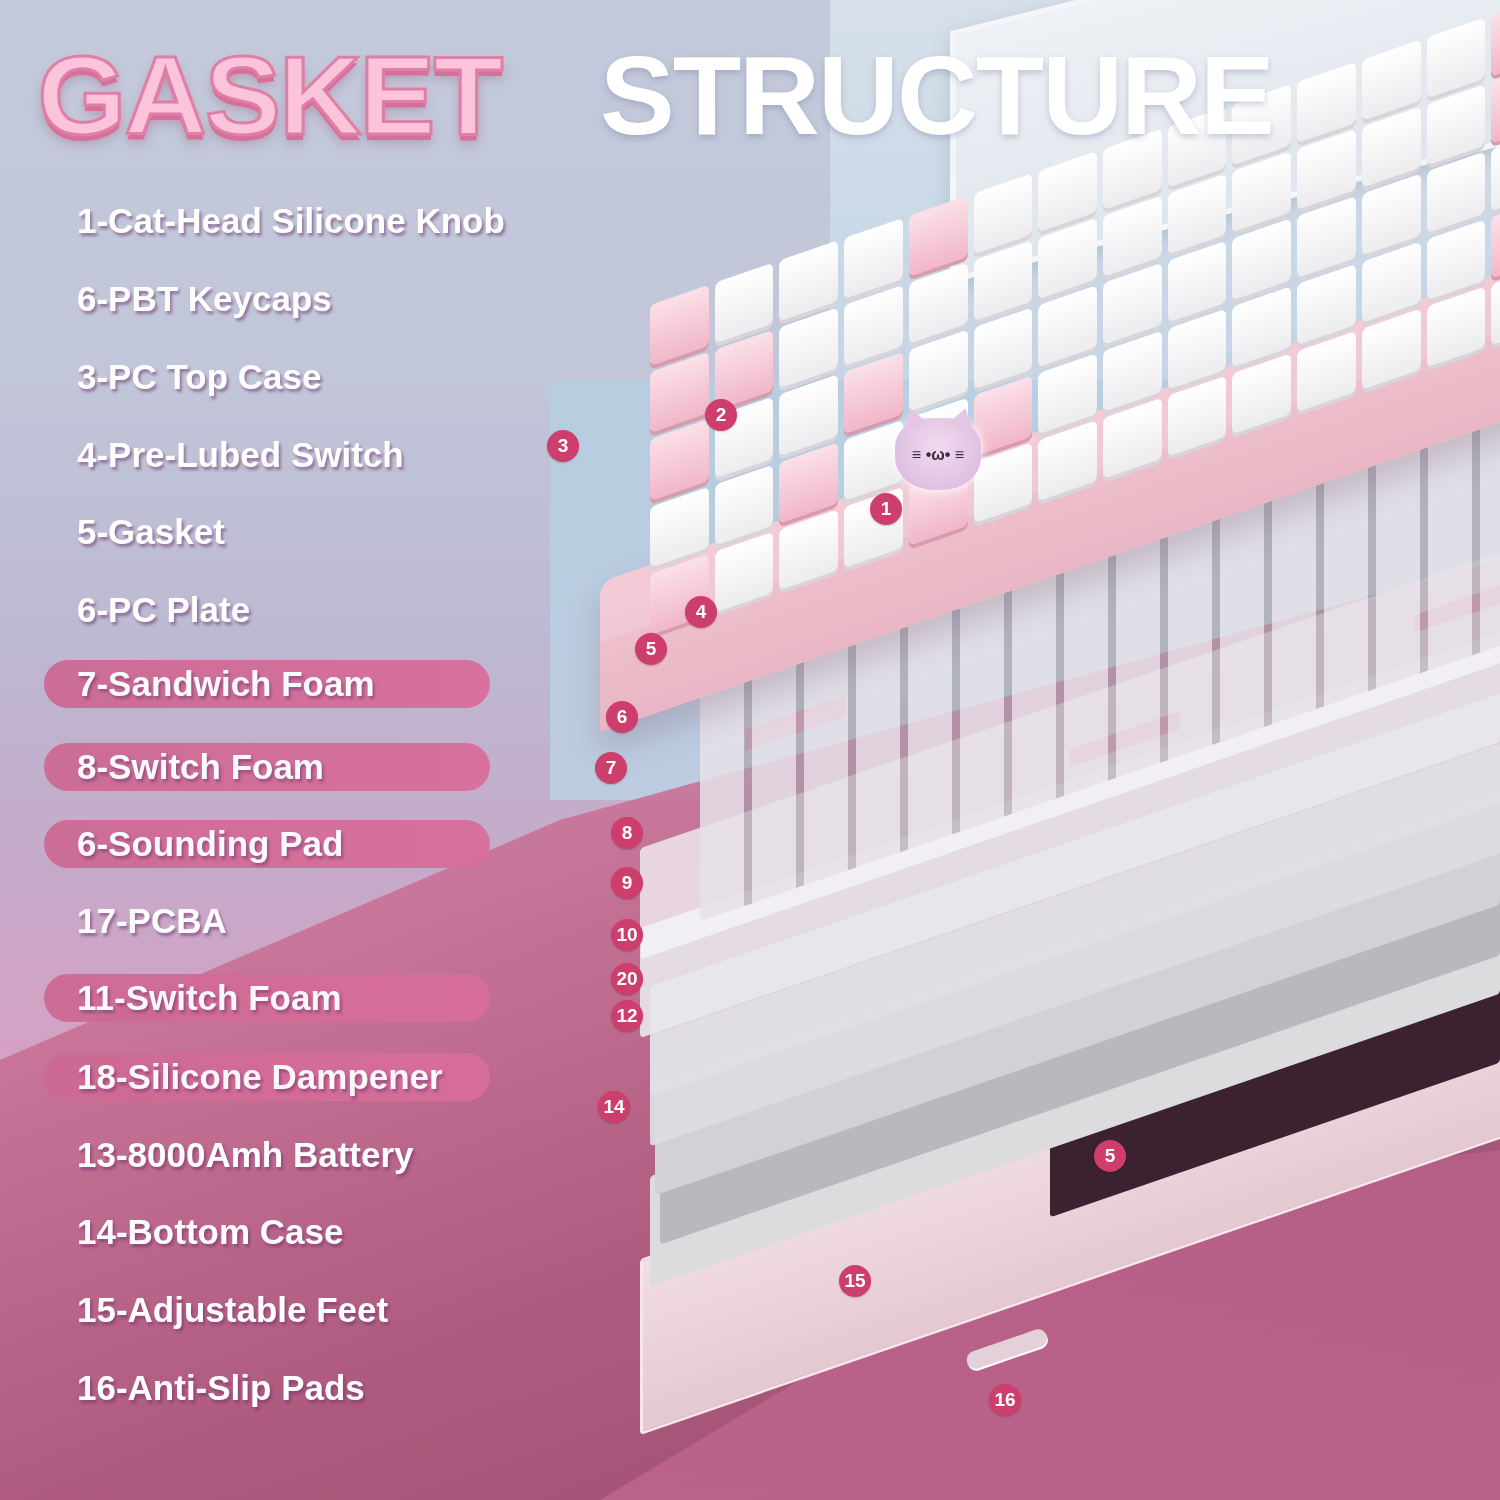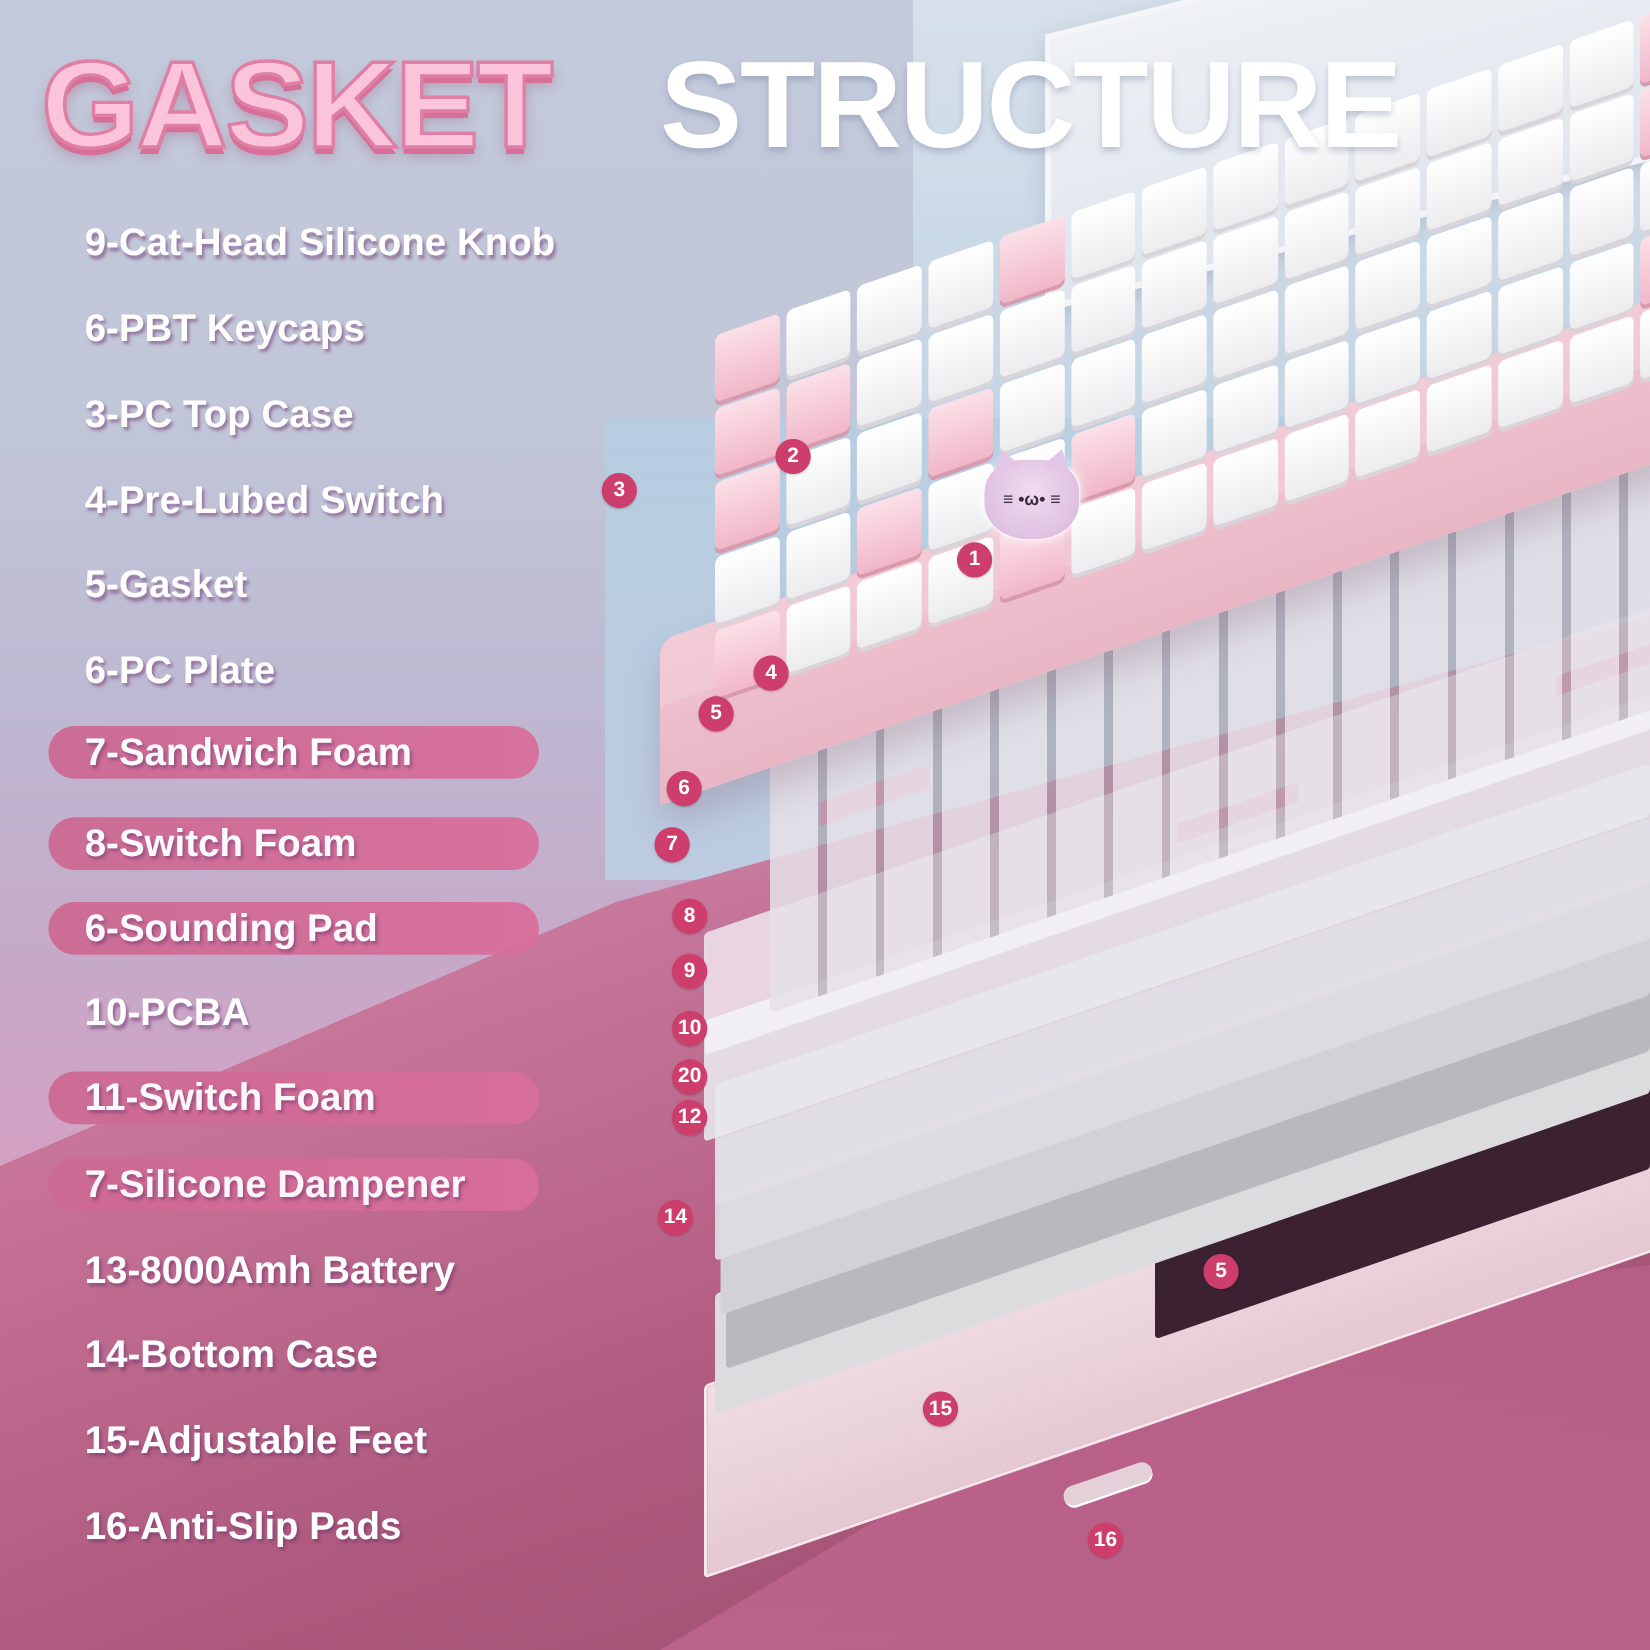--- a/index.html
+++ b/index.html
@@ -150,32 +150,32 @@
   <div class="knob">
     <div class="knob-face">≡ •ω• ≡</div>
   </div>
   <div class="foot"></div>
 </div>
 
 <div class="title title-a">GASKET</div>
 <div class="title-b">STRUCTURE</div>
 
 <div class="list">
-  <div class="item" style="top:197px">9-Cat-Head Silicone Knob</div>
+  <div class="item" style="top:197px">1-Cat-Head Silicone Knob</div>
   <div class="item" style="top:275px">6-PBT Keycaps</div>
   <div class="item" style="top:353px">3-PC Top Case</div>
   <div class="item" style="top:431px">4-Pre-Lubed Switch</div>
   <div class="item" style="top:508px">5-Gasket</div>
   <div class="item" style="top:586px">6-PC Plate</div>
   <div class="item hl" style="top:660px">7-Sandwich Foam</div>
   <div class="item hl" style="top:743px">8-Switch Foam</div>
   <div class="item hl" style="top:820px">6-Sounding Pad</div>
-  <div class="item" style="top:897px">10-PCBA</div>
+  <div class="item" style="top:897px">17-PCBA</div>
   <div class="item hl" style="top:974px">11-Switch Foam</div>
-  <div class="item hl" style="top:1053px">7-Silicone Dampener</div>
+  <div class="item hl" style="top:1053px">18-Silicone Dampener</div>
   <div class="item" style="top:1131px">13-8000Amh Battery</div>
   <div class="item" style="top:1208px">14-Bottom Case</div>
   <div class="item" style="top:1286px">15-Adjustable Feet</div>
   <div class="item" style="top:1364px">16-Anti-Slip Pads</div>
 </div>
 
 <div class="badge" style="left:886px;top:509px">1</div>
 <div class="badge" style="left:721px;top:415px">2</div>
 <div class="badge" style="left:563px;top:446px">3</div>
 <div class="badge" style="left:701px;top:612px">4</div>

